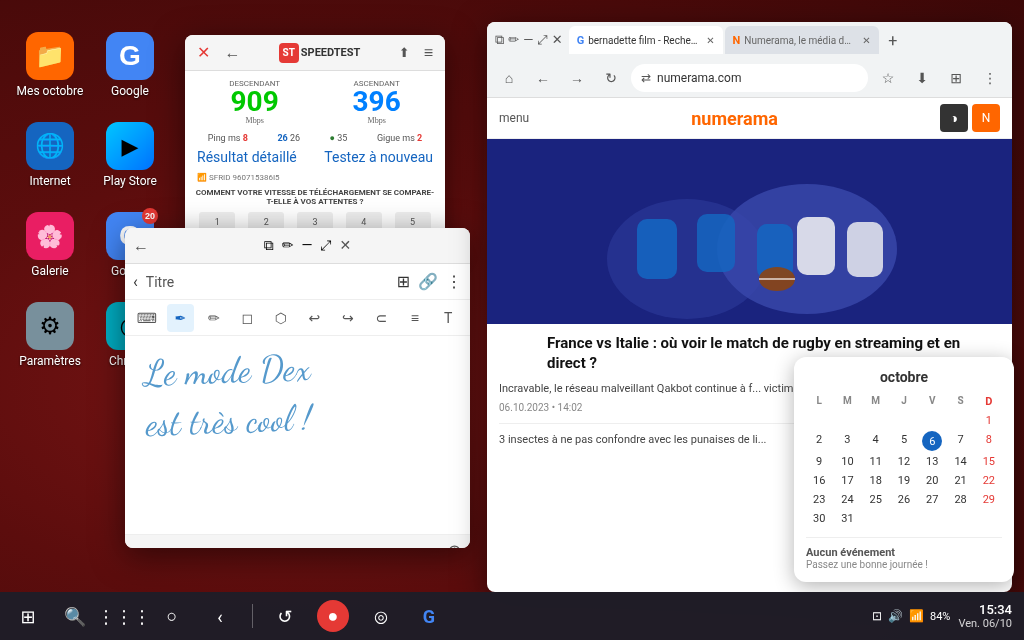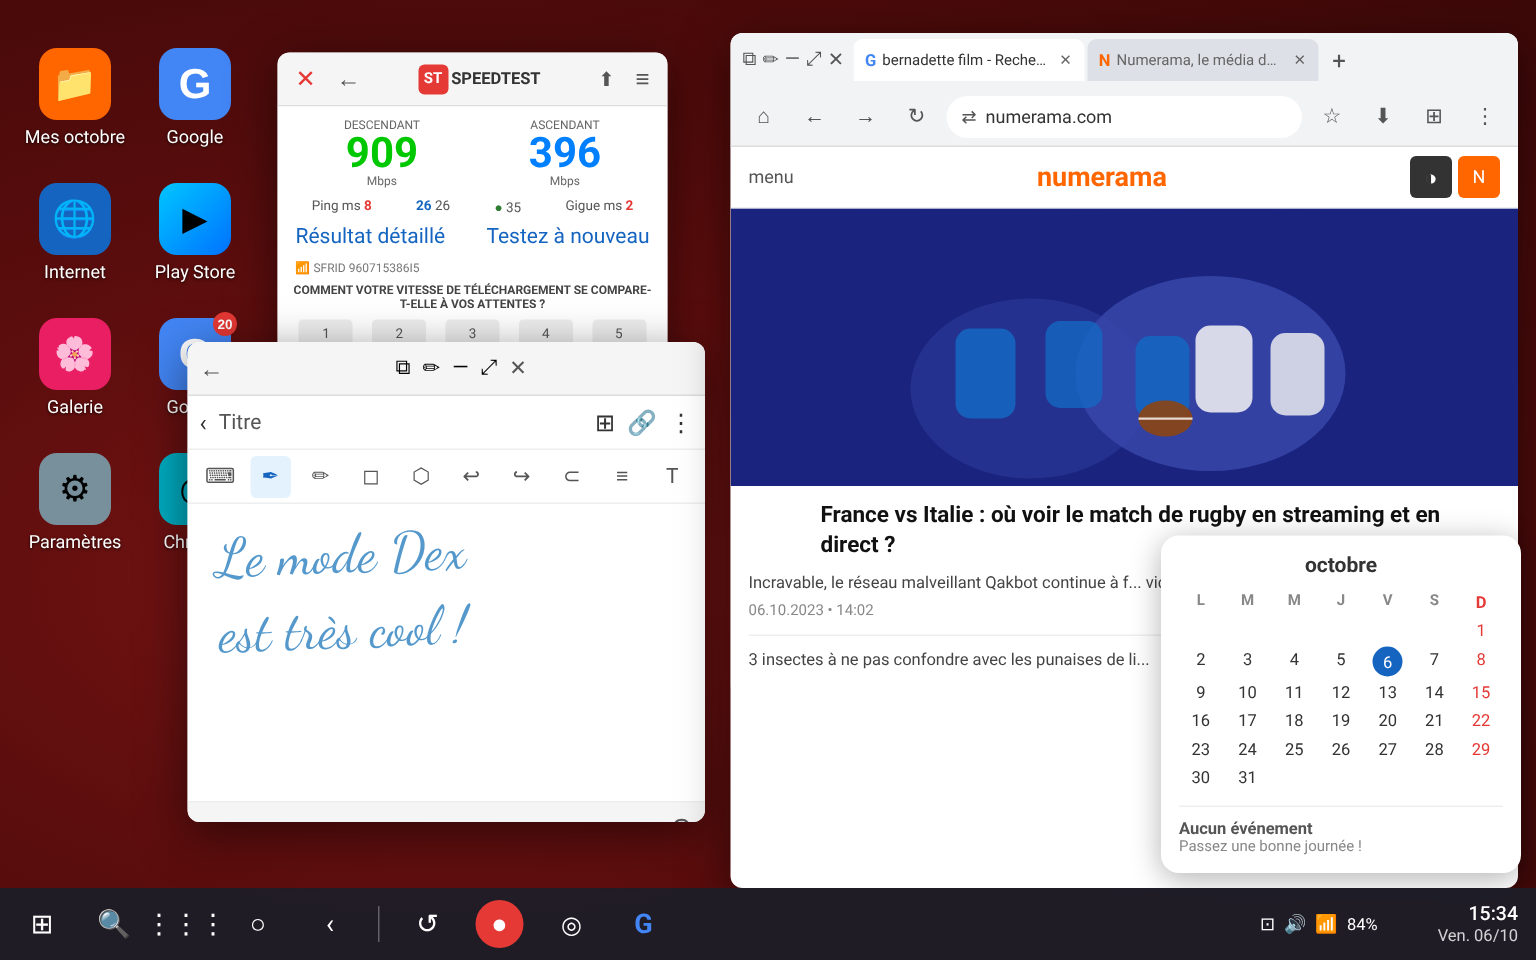--- a/index.html
+++ b/index.html
@@ -90,21 +90,20 @@
     .taskbar-time {
       color: white;
       font-size: 13px;
       font-weight: 500;
       text-align: right;
     }
     .taskbar-date {
       color: rgba(255,255,255,0.8);
       font-size: 11px;
       text-align: right;
-      margin-left: 32px;
     }
     .taskbar-status {
       display: flex;
       align-items: center;
       gap: 6px;
       color: white;
       font-size: 12px;
     }
 
     
@@ -157,20 +156,21 @@
     }
     .speed-value {
       font-size: 28px;
       font-weight: bold;
       color: #222;
       line-height: 1;
     }
     .speed-unit {
       font-size: 8px;
       color: #666;
+      font-family: Liberation Serif, serif;
     }
     .speed-down { color: #00C800; }
     .speed-up { color: #0080FF; }
     .stats-row {
       display: flex;
       justify-content: space-around;
       font-size: 9px;
       color: #555;
       margin-bottom: 6px;
     }
@@ -489,21 +489,21 @@
       line-height: 1.4;
       border-top: 1px solid #eee;
       padding-top: 8px;
     }
 
     
     .calendar-widget {
       position: absolute;
       bottom: 58px;
       right: 10px;
-      width: 240px;
+      width: 220px;
       background: white;
       border-radius: 12px;
       box-shadow: 0 4px 20px rgba(0,0,0,0.3);
       padding: 12px;
     }
     .cal-month {
       text-align: center;
       font-size: 14px;
       font-weight: bold;
       color: #333;

